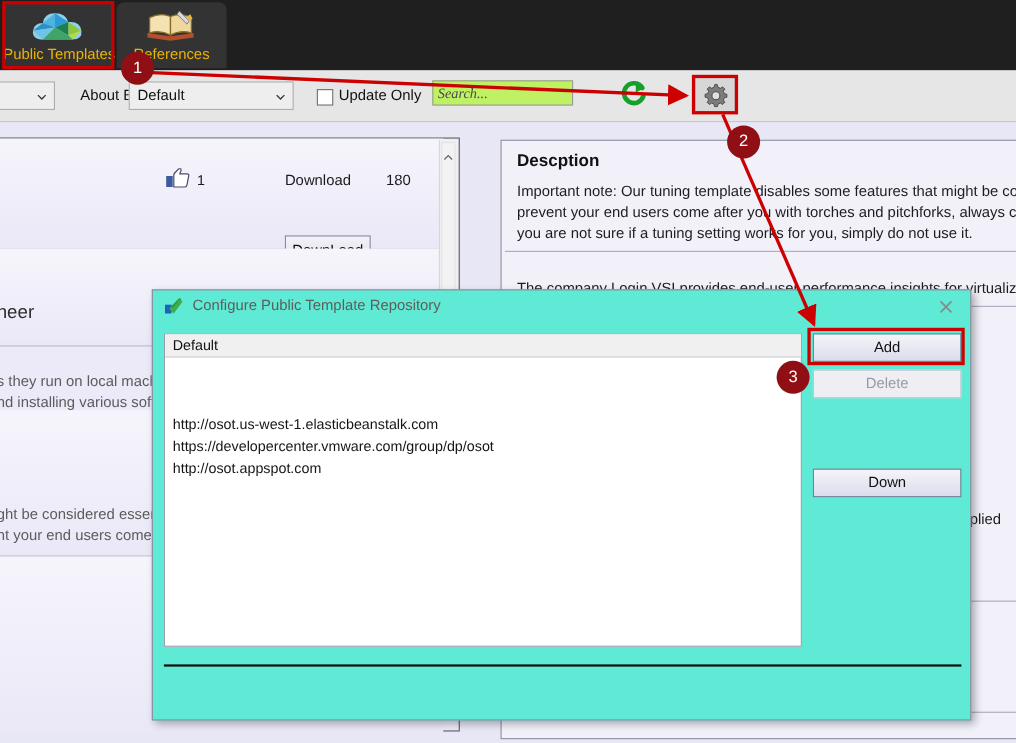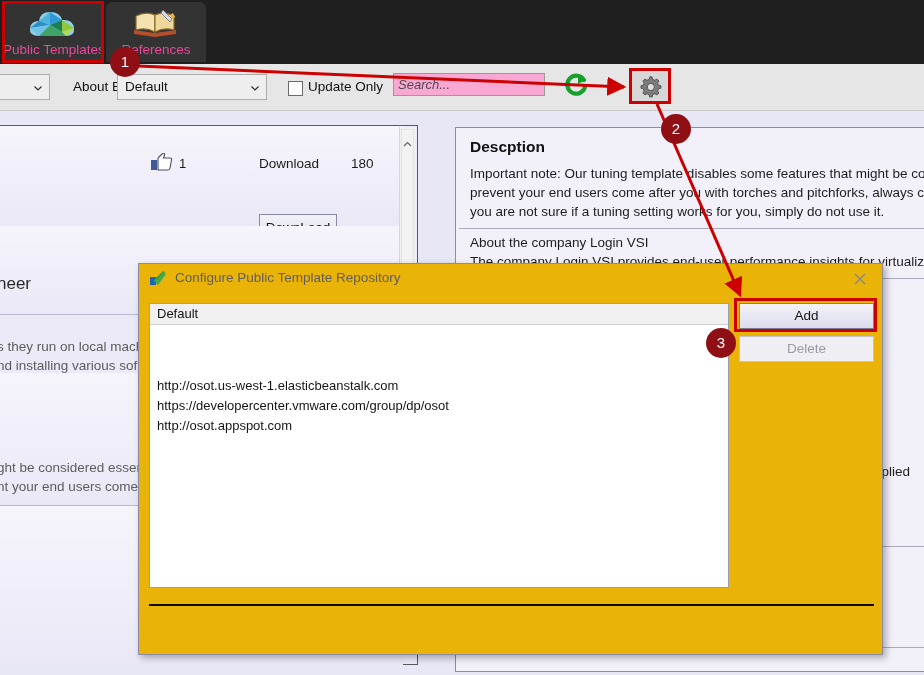--- a/index.html
+++ b/index.html
@@ -15,21 +15,21 @@
   .ribbon{position:absolute;left:0;top:0;width:924px;height:64px;background:#1f1f1f;}
   .rtab{
     position:absolute;top:2px;height:60px;width:100px;
     background:#333333;
     border-top-left-radius:7px;border-top-right-radius:7px;
     color:#ffffff;text-align:center;
   }
   .rtab .ticon{position:absolute;left:0;right:0;top:6px;height:30px;}
   .rtab .tlabel{
     position:absolute;left:0;right:0;bottom:5px;
-    font-size:13.5px;color:#ec4899;white-space:nowrap;
+    font-size:13.5px;color:#eab308;white-space:nowrap;
   }
   #tab-public{left:3px;}
   #tab-pref{left:106px;}
 
   
   .toolbar{position:absolute;left:0;top:64px;width:924px;height:46px;background:#e6e6e6;border-bottom:1px solid #c8c8c8;}
   .combo{
     position:absolute;background:#eeeeee;border:1px solid #adadad;
     box-sizing:border-box;font-size:13px;color:#111;
   }
@@ -37,22 +37,22 @@
   .combo .carrow{position:absolute;right:6px;top:6px;width:10px;height:10px;}
   #filter-combo{left:-8px;top:10px;width:58px;height:26px;}
   #sortby-label{position:absolute;left:73px;top:15px;font-size:13.5px;color:#111;}
   #sortby-combo{left:117px;top:10px;width:150px;height:26px;}
   #update-only{position:absolute;left:288px;top:16px;font-size:13.5px;color:#111;}
   #update-only .cbx{
     position:absolute;left:0;top:1px;width:13px;height:13px;background:#fff;border:1px solid #6b6b6b;
   }
   #update-only .cbl{position:absolute;left:20px;top:-1px;white-space:nowrap;}
   #search-box{
-    position:absolute;left:393px;top:73px;width:152px;height:23px;
-    background:#f9a8d4;border:1px solid #9a9a9a;box-sizing:border-box;
+    position:absolute;left:393px;top:73px;width:128px;height:23px;
+    background:#bef264;border:1px solid #9a9a9a;box-sizing:border-box;font-family:Liberation Serif, serif;
   }
   #search-box .sph{position:absolute;left:4px;top:3px;font-size:13px;font-style:italic;color:#4a4a4a;}
   #refresh-btn{position:absolute;left:563px;top:72px;width:28px;height:26px;}
   #gear-btn{position:absolute;left:631px;top:70px;width:38px;height:32px;background:#d7d7d7;border:1px solid #b6b6b6;box-sizing:border-box;}
 
   
   .leftpane{
     position:absolute;left:-10px;top:125px;width:428px;height:540px;
     background:#eceaf8;border:1px solid #5b5b5b;box-sizing:border-box;
   }
@@ -84,21 +84,21 @@
     background:#f2f1fa;border:1px solid #8d8d9e;box-sizing:border-box;
   }
   #desc-title{position:absolute;left:14px;top:10px;font-size:15.5px;font-weight:bold;color:#111;}
   .descline{position:absolute;left:14px;font-size:13.5px;color:#1d1d1d;white-space:nowrap;}
 
   .rsub{position:absolute;left:3px;width:472px;border-top:1px solid #a9a9bb;}
 
   
   .dialog{
     position:absolute;left:138px;top:263px;width:745px;height:392px;
-    background:#eab308;border:1px solid #8b8ba1;box-sizing:border-box;
+    background:#5eead4;border:1px solid #8b8ba1;box-sizing:border-box;
     box-shadow:3px 3px 7px rgba(0,0,0,.30);
   }
   .dlg-title{position:absolute;left:36px;top:6px;font-size:13.5px;color:#5e5e5e;}
   .dlg-icon{position:absolute;left:11px;top:7px;width:17px;height:15px;}
   .dlg-close{position:absolute;right:9px;top:4px;width:26px;height:22px;}
   .dlg-list{
     position:absolute;left:10px;top:39px;width:580px;height:285px;
     background:#ffffff;border:1px solid #9d9db0;box-sizing:border-box;
   }
   .dlg-hdr{
@@ -170,21 +170,20 @@
       </div>
     </div>
   </div>
 
   <div class="rightpane">
     <div id="desc-title">Descption</div>
     <div class="descline" style="top:38px;">Important note: Our tuning template disables some features that might be considered</div>
     <div class="descline" style="top:57px;">prevent your end users come after you with torches and pitchforks, always consider th</div>
     <div class="descline" style="top:76px;">you are not sure if a tuning setting works for you, simply do not use it.</div>
     <div class="rsub" style="top:100px;"></div>
-    <div class="descline" style="top:107px;">About the company Login VSI</div>
     <div class="descline" style="top:126px;">The company Login VSI provides end-user performance insights for virtualized desktop</div>
     <div class="rsub" style="top:150px;"></div>
     <div class="descline" style="left:418px;top:336px;">pplied</div>
     <div class="rsub" style="top:418px;"></div>
     <div class="rsub" style="top:519px;"></div>
   </div>
 
   <div class="ribbon">
     <div class="rtab" id="tab-public">
       <div class="ticon">
@@ -283,20 +282,21 @@
 
     <div class="dlg-list">
       <div class="dlg-hdr">Default</div>
       <div class="dlg-row" style="top:26px;">http://osot.us-west-1.elasticbeanstalk.com</div>
       <div class="dlg-row" style="top:46px;">https://developercenter.vmware.com/group/dp/osot</div>
       <div class="dlg-row" style="top:66px;">http://osot.appspot.com</div>
     </div>
 
     <div class="dbtn dis" style="left:600px;top:72px;">Delete</div>
     <div class="dbtn" style="left:600px;top:39px;">Add</div>
+    <div class="dbtn" style="left:600px;top:162px;">Down</div>
 
     <div class="dlg-sep"></div>
   </div>
 
   <svg class="overlay">
     <defs>
       <marker id="ah" markerWidth="7" markerHeight="7" refX="5.6" refY="3.2" orient="auto">
         <path d="M0 0 L6.4 3.2 L0 6.4 Z" fill="#cc0000"></path>
       </marker>
     </defs>

